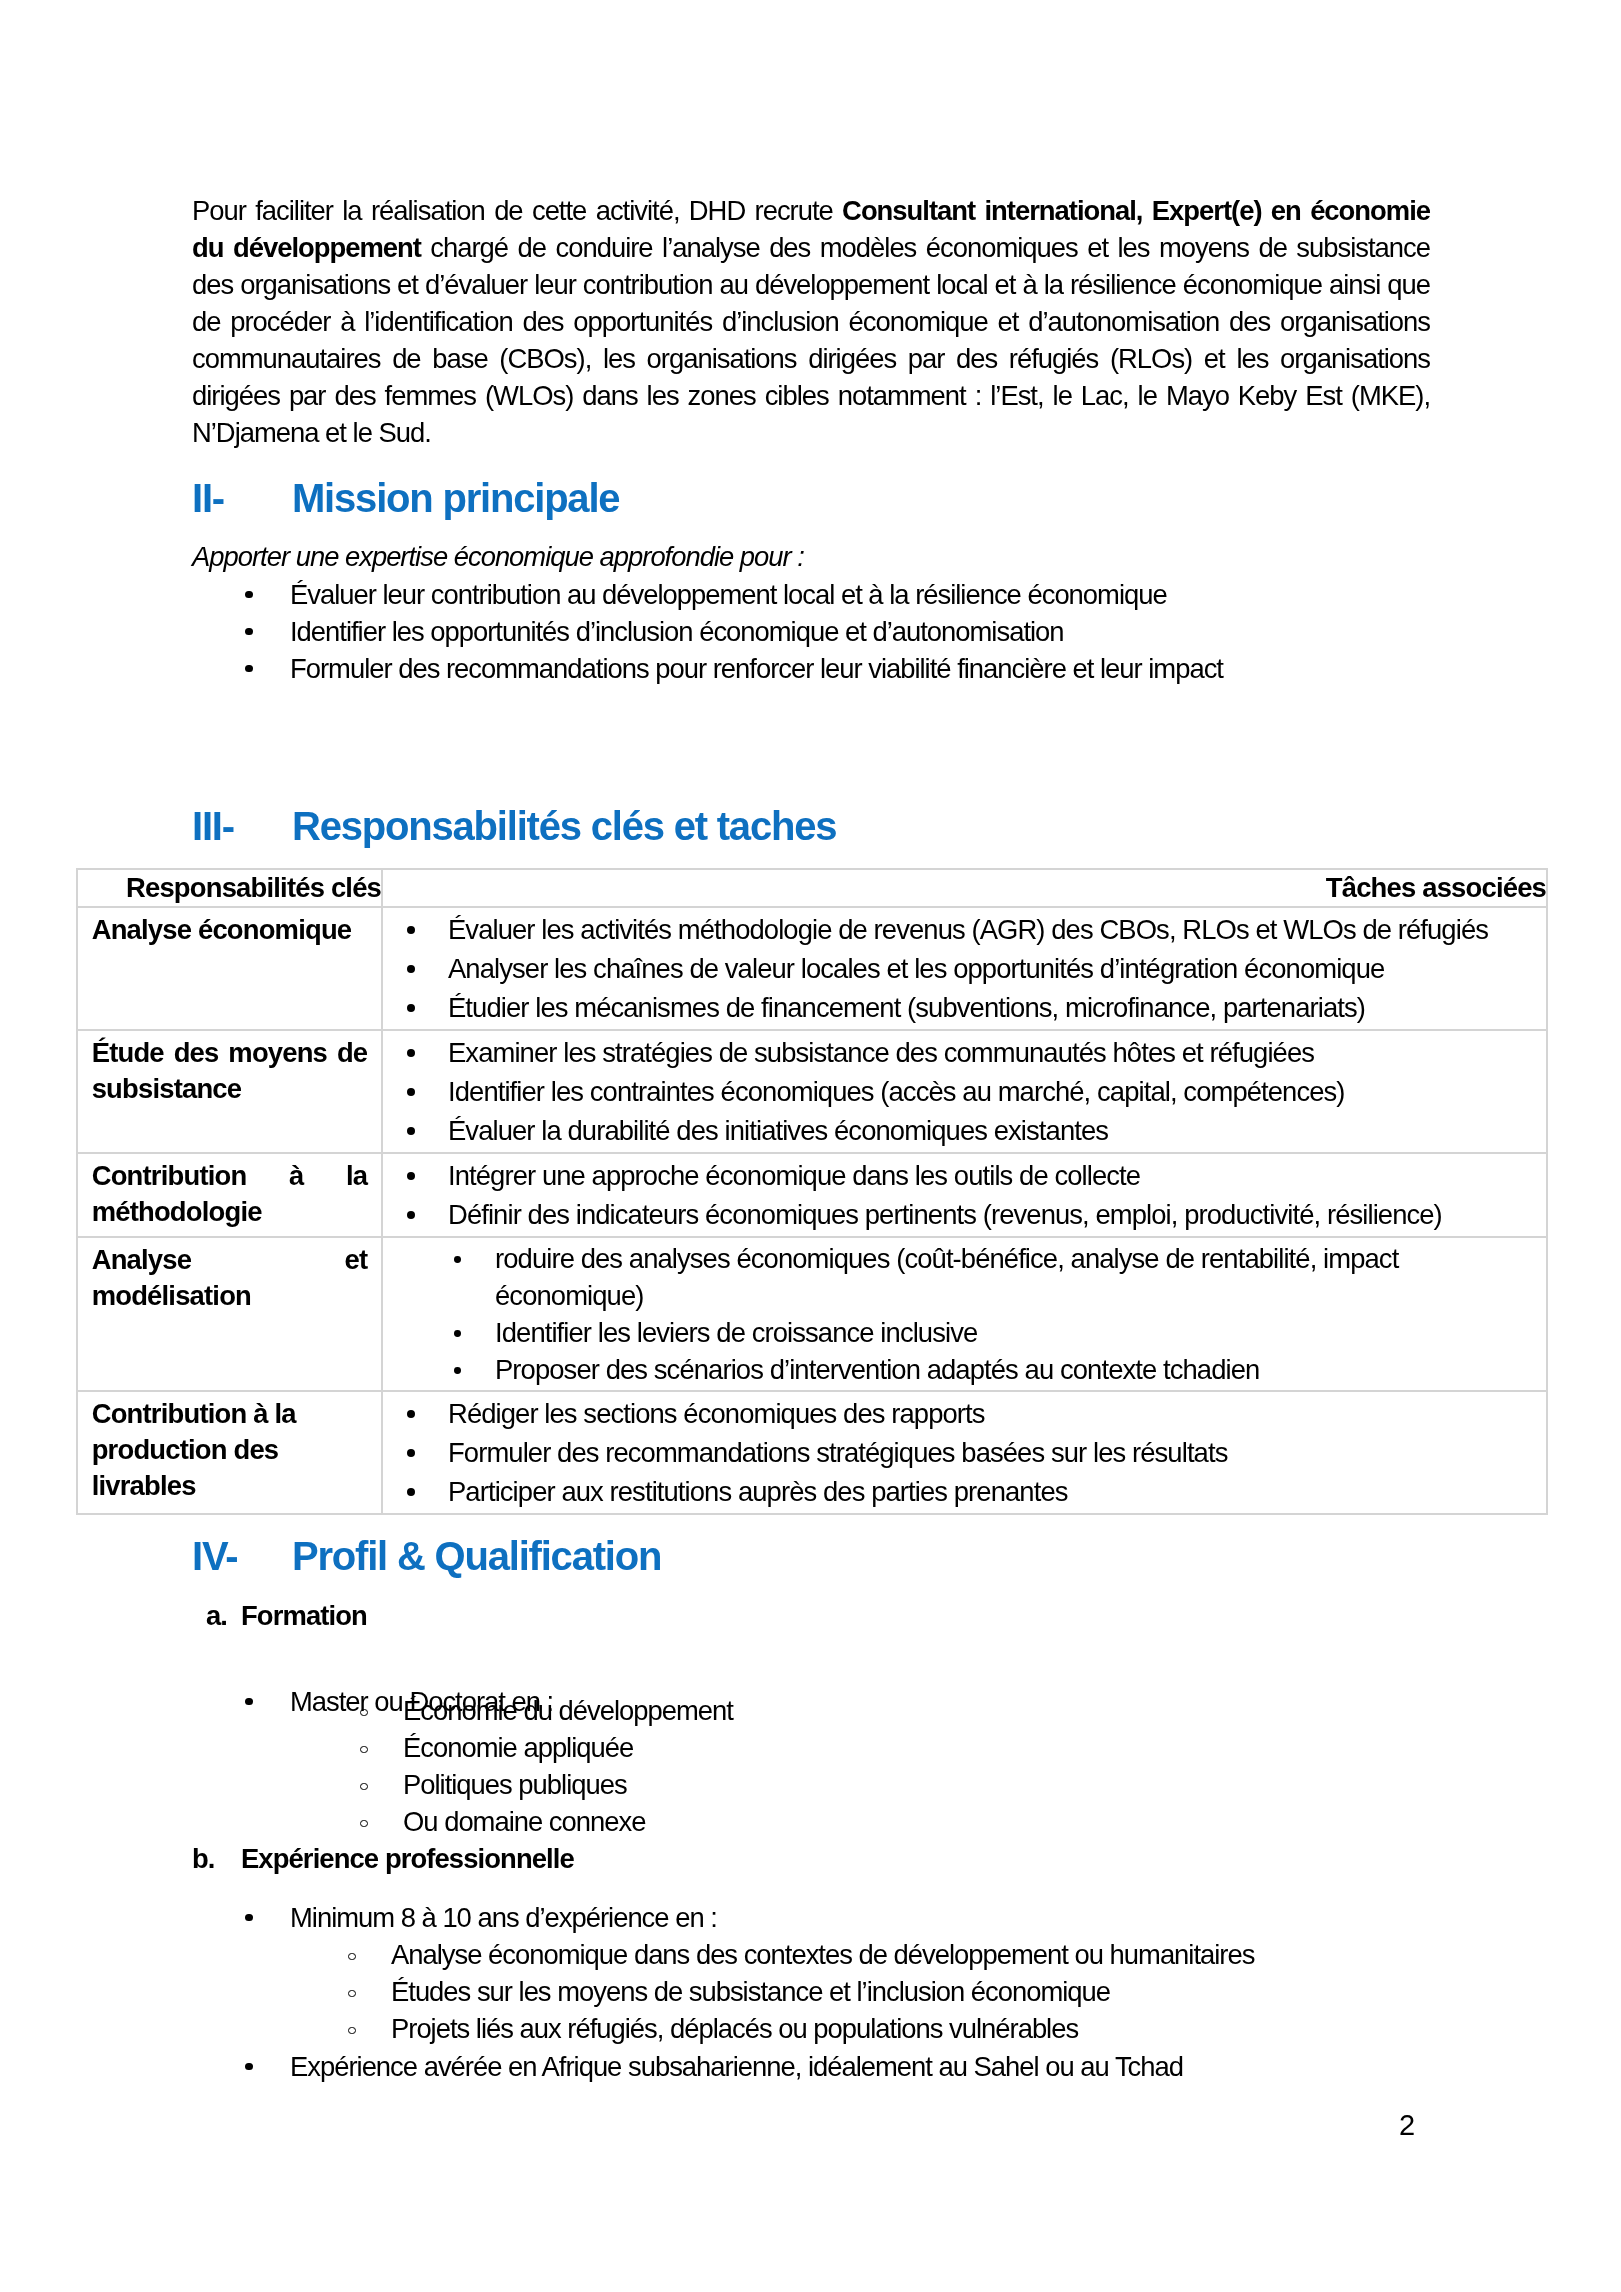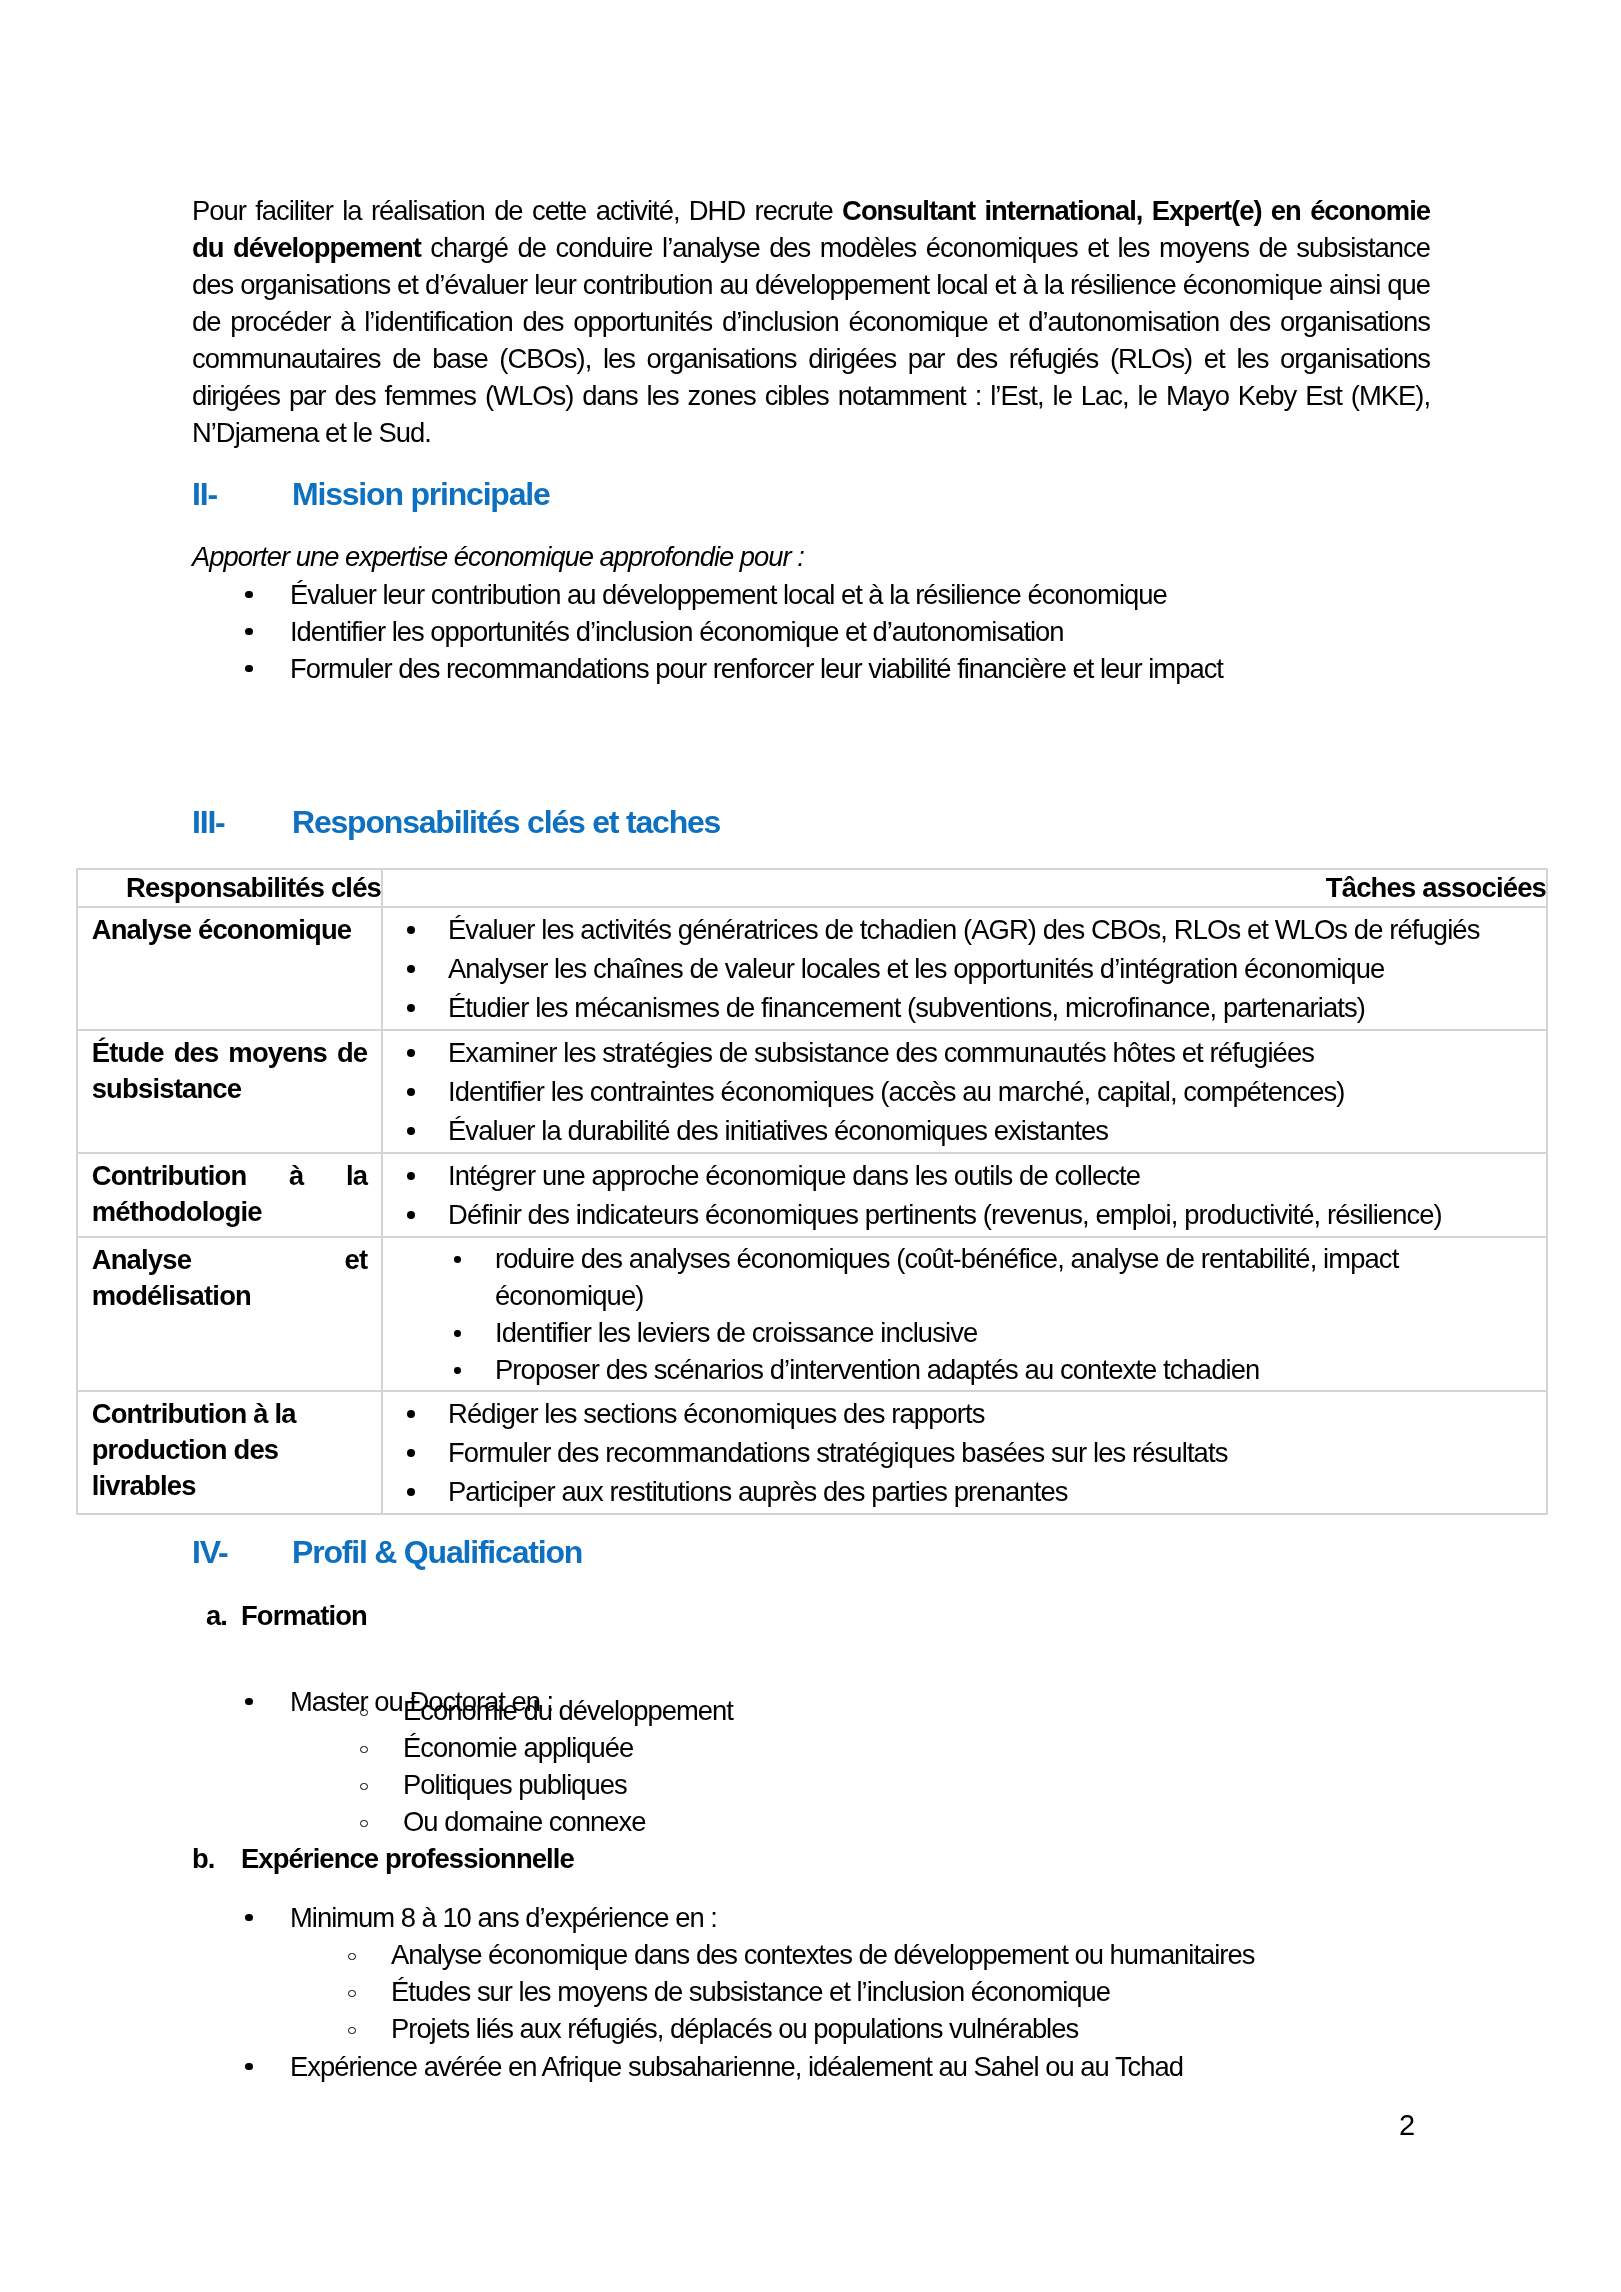--- a/index.html
+++ b/index.html
@@ -11,21 +11,21 @@
   .page { position: absolute; left: 0; top: 0; width: 1621px; height: 1996px; }
 
   .intro {
     position: absolute; left: 192px; top: 192px; width: 1238px;
     line-height: 37px; text-align: justify; letter-spacing: -1px;
   }
   .intro b { font-weight: bold; }
 
   .h1 {
     position: absolute; left: 192px; color: #0e70c0; font-weight: bold;
-    font-size: 32px; letter-spacing: -1.2px;
+    font-size: 40px; letter-spacing: -1.2px;
   }
   .h1 .num { display: inline-block; width: 100px; }
 
   .para { position: absolute; left: 192px; letter-spacing: -1px; font-style: italic; }
 
   ul.bul { position: absolute; margin: 0; padding: 0; list-style: none; letter-spacing: -1px; }
   ul.bul li { position: relative; line-height: 37px; }
   ul.bul li .dot {
     position: absolute; left: -45px; top: 14.7px; width: 7.8px; height: 7.8px;
     background: #000; border-radius: 50%;
@@ -96,21 +96,21 @@
       </colgroup>
     <tbody>
         <tr>
       <th>Responsabilités clés</th>
       <th>Tâches associées</th>
     </tr>
     <tr style="height:122px;">
       <td class="key">Analyse économique</td>
       <td class="tasks">
         <ul>
-          <li><span class="dot"></span><span>Évaluer les activités génératrices de tchadien (AGR) des CBOs, RLOs et WLOs de réfugiés</span></li>
+          <li><span class="dot"></span><span>Évaluer les activités méthodologie de revenus (AGR) des CBOs, RLOs et WLOs de réfugiés</span></li>
           <li><span class="dot"></span><span>Analyser les chaînes de valeur locales et les opportunités d’intégration économique</span></li>
           <li><span class="dot"></span><span>Étudier les mécanismes de financement (subventions, microfinance, partenariats)</span></li>
         </ul>
       </td>
     </tr>
     <tr style="height:121px;">
       <td class="key">Étude des moyens de subsistance</td>
       <td class="tasks">
         <ul>
           <li><span class="dot"></span><span>Examiner les stratégies de subsistance des communautés hôtes et réfugiées</span></li>

